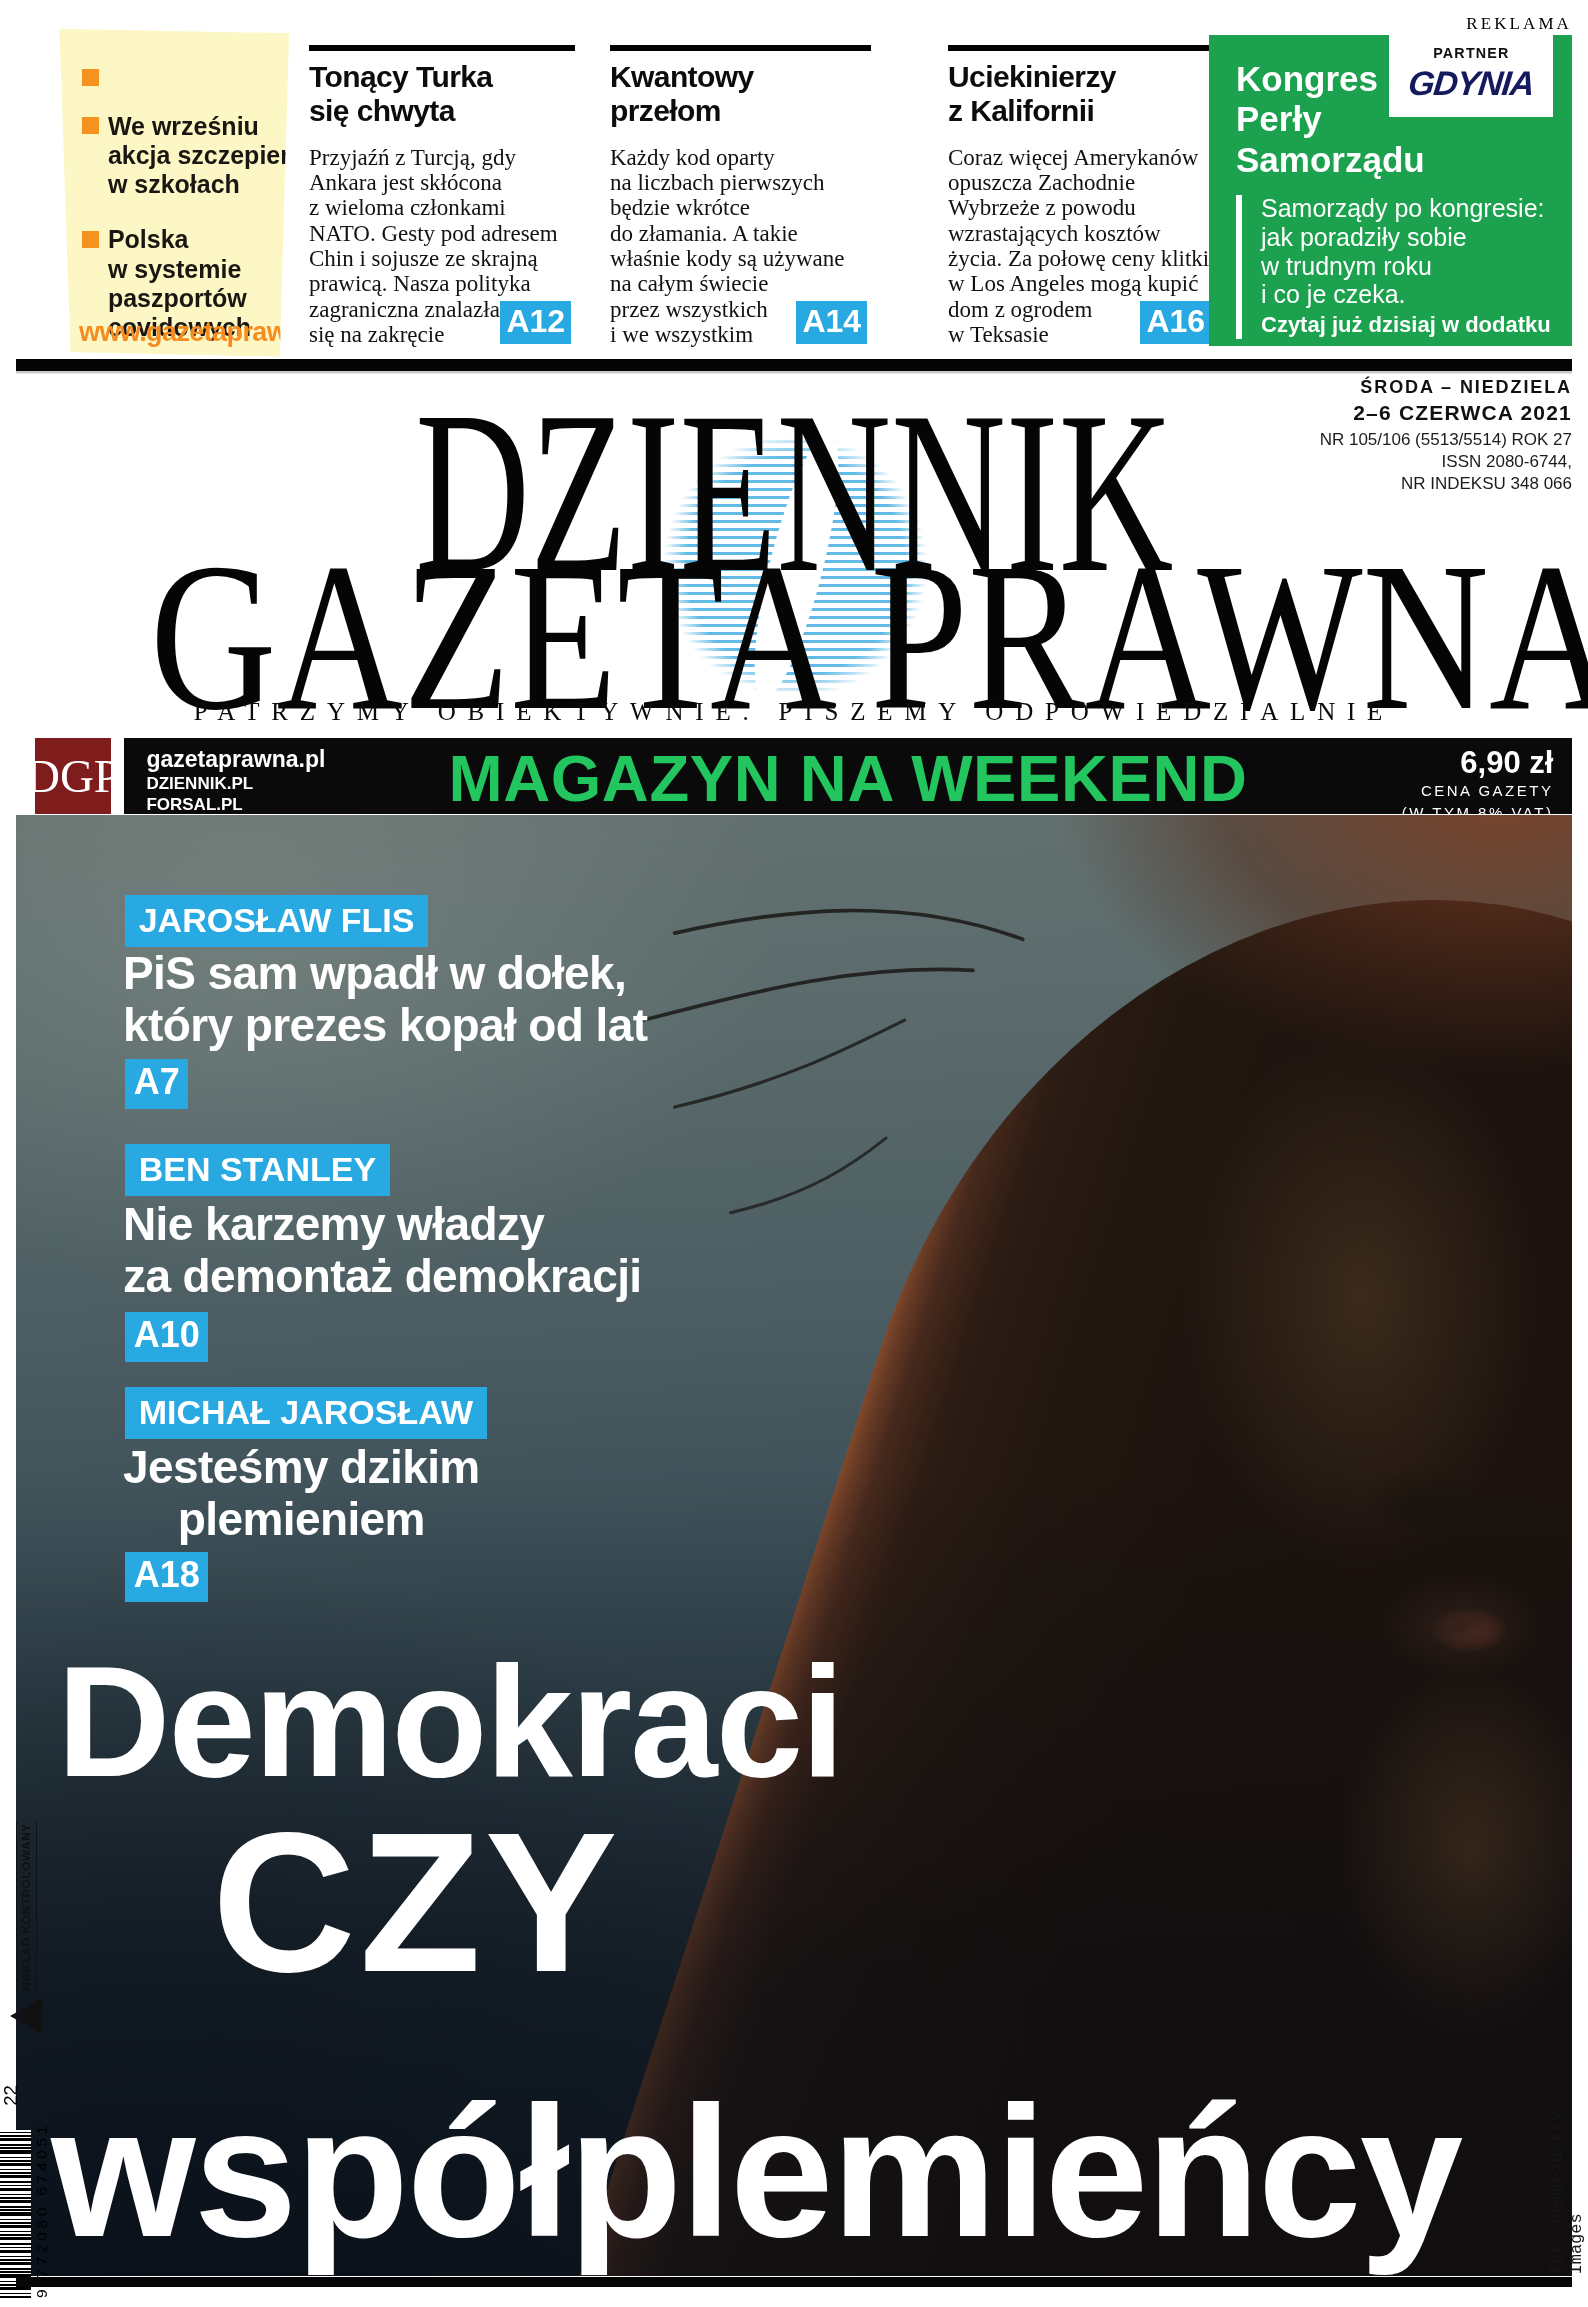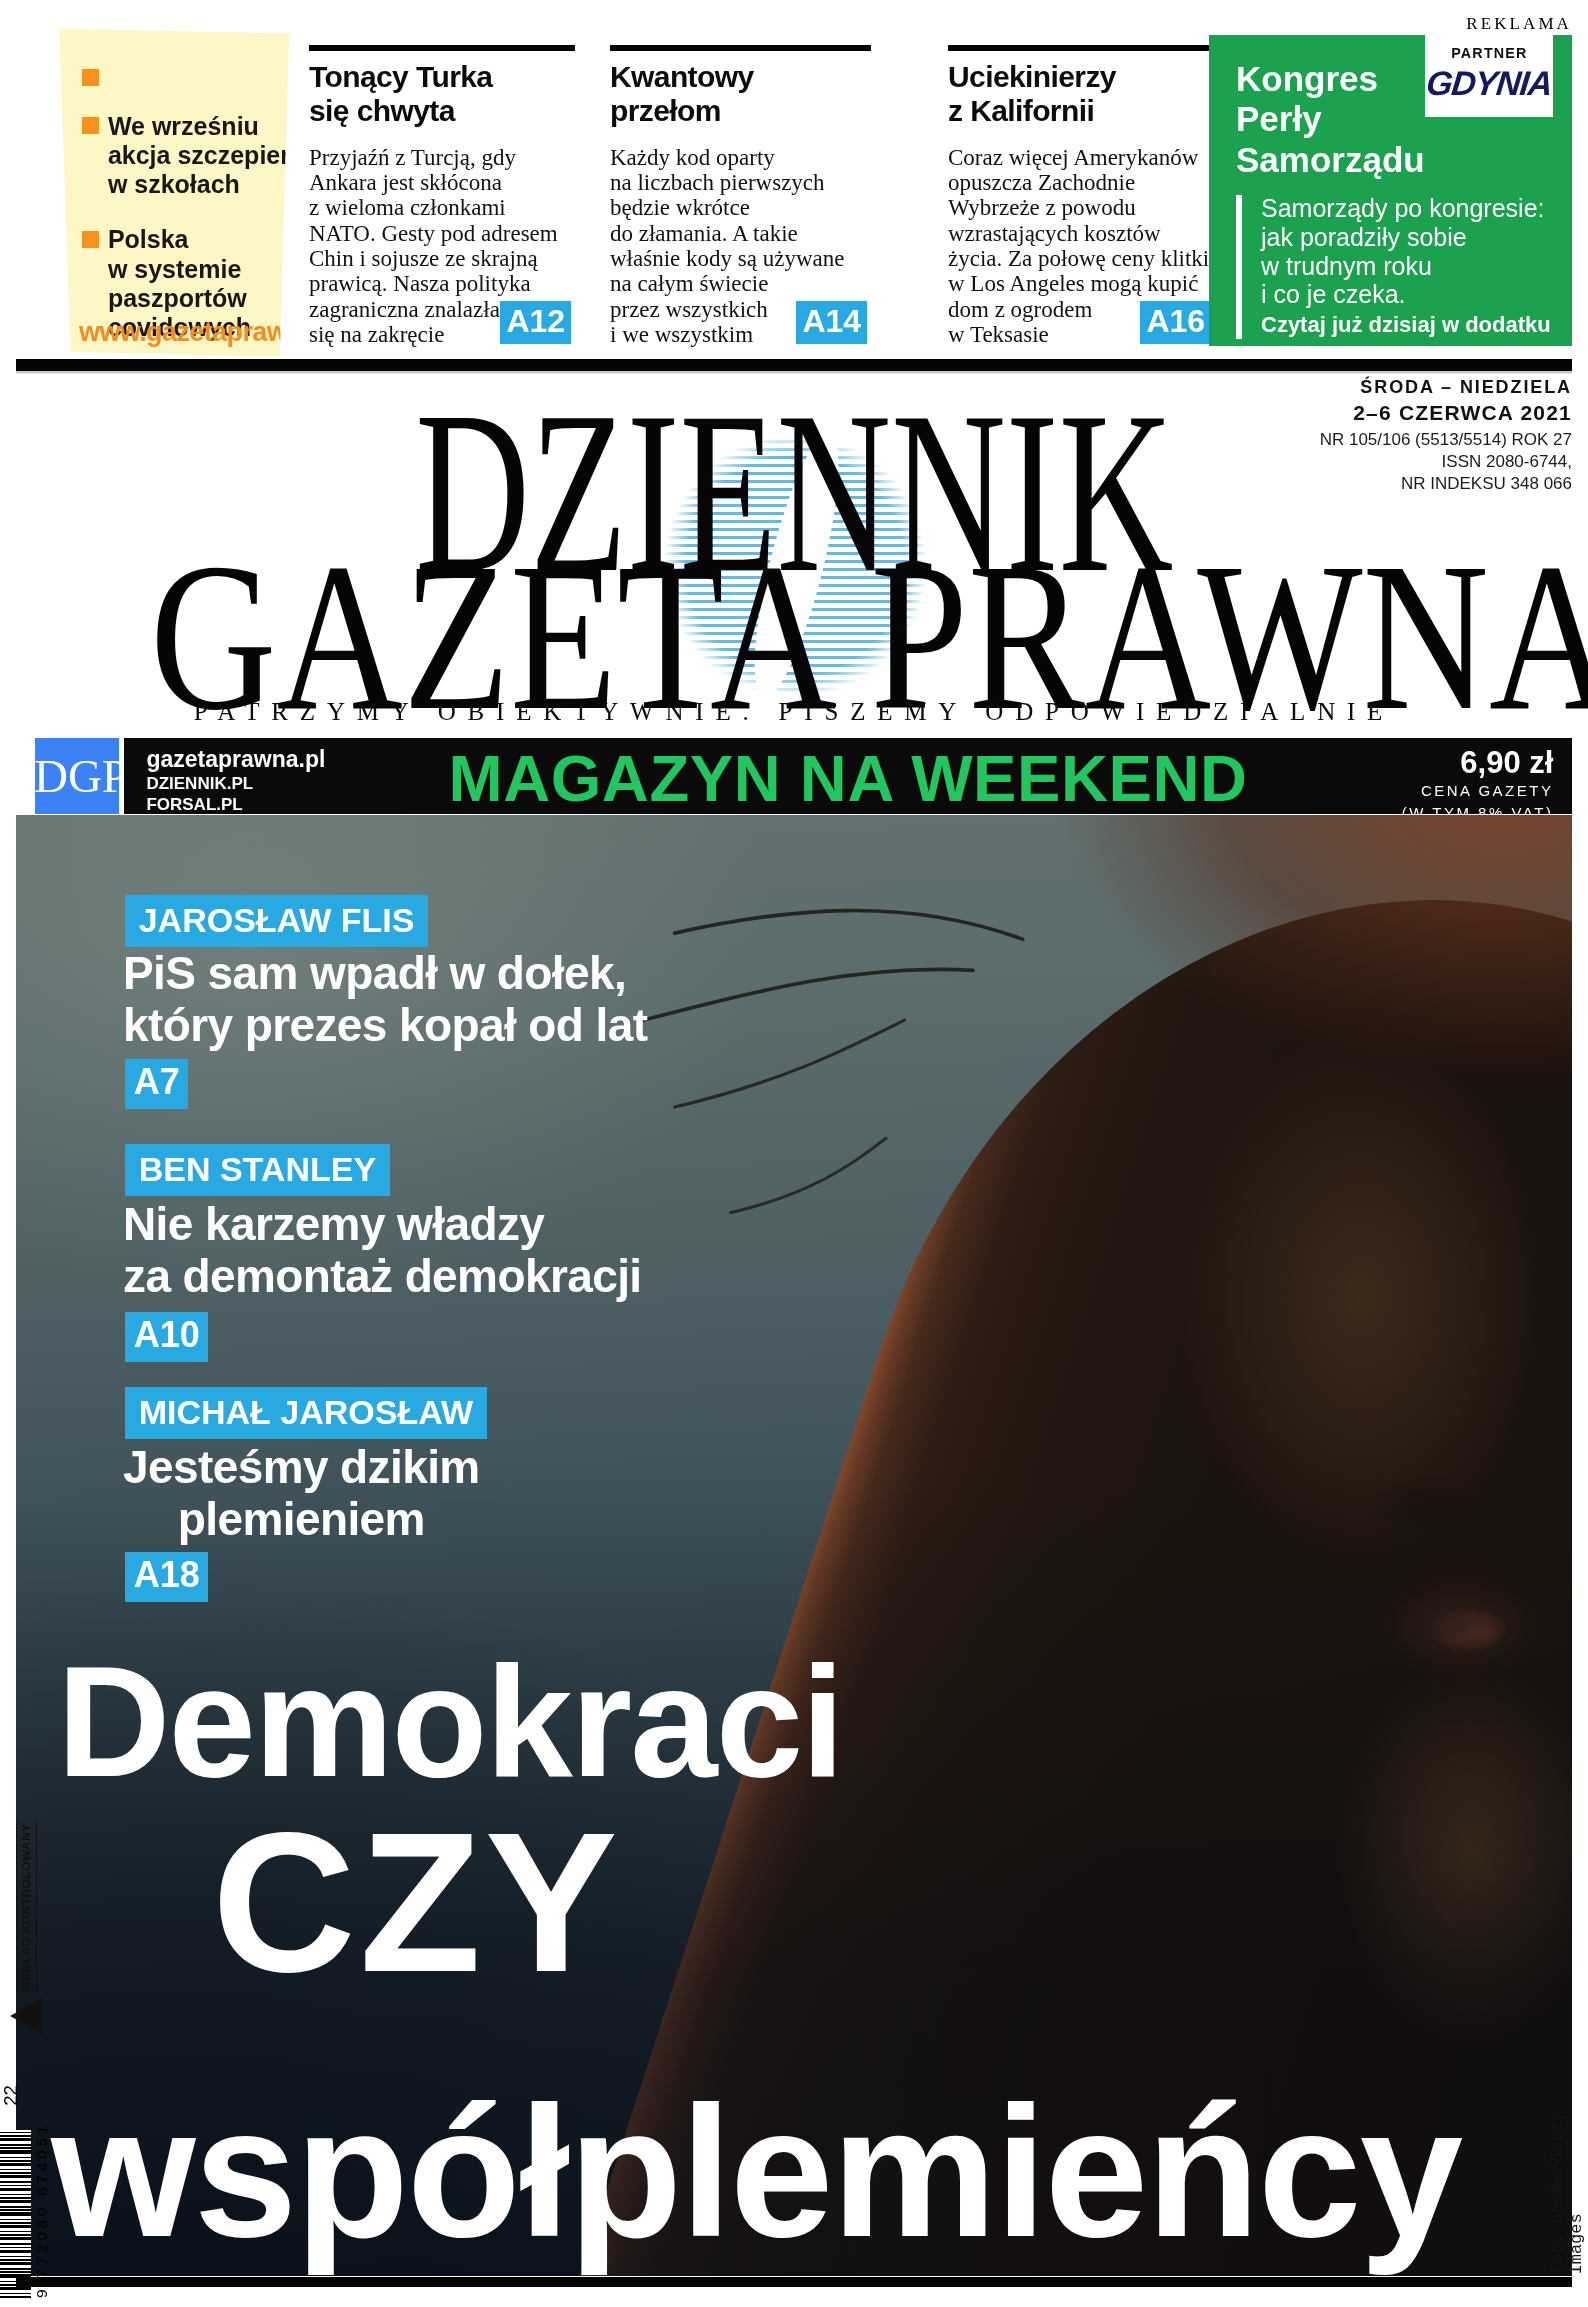--- a/index.html
+++ b/index.html
@@ -25,21 +25,21 @@
   .t-title{margin-top:8.7px;font-size:30px;line-height:1.15;font-weight:bold;letter-spacing:-0.6px;color:#0c0c0c;}
   .t-body{margin-top:16px;font-family:"Liberation Serif",serif;font-size:23px;line-height:1.1;color:#121212;}
   .pagebadge{position:absolute;right:3.7px;bottom:0;background:#29A9E2;color:#fff;font-weight:bold;
              font-size:32px;line-height:1;padding:3.7px 6.2px 7.5px;}
 
   
   .reklama{position:absolute;right:16px;top:13.7px;font-family:"Liberation Serif",serif;font-size:17px;
            letter-spacing:3.1px;color:#000;}
   .ad{position:absolute;left:1209px;top:35px;width:363px;height:311px;background:#1CA24E;}
   .ad-title{position:absolute;left:27px;top:23.6px;color:#fff;font-size:35px;line-height:1.16;font-weight:bold;}
-  .ad-partner{position:absolute;right:18.6px;top:0;width:128px;height:82px;background:#fff;text-align:center;}
+  .ad-partner{position:absolute;right:18.6px;top:0;width:164px;height:82px;background:#fff;text-align:center;}
   .p-label{margin-top:10px;font-size:14.3px;font-weight:bold;letter-spacing:1.2px;color:#101010;}
   .p-name{margin-top:2.5px;font-size:34px;font-weight:bold;font-style:italic;color:#151A5E;
           transform:skewX(-6deg);letter-spacing:-1.2px;}
   .ad-bar{position:absolute;left:27px;top:160px;width:5.6px;height:144px;background:#fff;}
   .ad-body{position:absolute;left:52px;top:159px;color:#fff;font-size:25px;line-height:1.15;}
   .ad-cta{position:absolute;left:52px;top:277px;color:#fff;font-size:22px;font-weight:bold;}
 
   
   .hrule{position:absolute;left:16px;top:359px;width:1556px;height:11.8px;background:#040404;box-shadow:0 2.5px 0 #c9c9c9;}
   .issue{position:absolute;right:16px;top:377px;text-align:right;color:#111;}
@@ -58,22 +58,22 @@
   .m1,.m2{position:absolute;left:0;width:100%;text-align:center;font-family:"Liberation Serif",serif;
           line-height:1;color:#050505;z-index:1;white-space:nowrap;}
   .m1{top:378px;font-size:230px;}
   .m2{top:532px;font-size:211px;}
   .m1 span{display:inline-block;transform:scaleX(0.69);}
   .m2 span{display:inline-block;transform:scaleX(0.83);}
   .tagline{position:absolute;left:0;width:100%;top:698px;text-align:center;z-index:1;
            font-family:"Liberation Serif",serif;font-size:25px;letter-spacing:11.8px;color:#0b0b0b;white-space:nowrap;}
 
   
-  .dgp{position:absolute;left:35px;top:738px;width:76px;height:76px;background:#3b82f6;color:#fff;
-       font-family:"Liberation Serif",serif;font-size:47px;display:flex;align-items:center;justify-content:center;padding-left:8px;}
+  .dgp{position:absolute;left:35px;top:738px;width:76px;height:76px;background:#7f1d1d;color:#fff;
+       font-family:"Liberation Serif",serif;font-size:47px;display:flex;align-items:center;justify-content:center;}
   .magbar{position:absolute;left:124px;top:738px;width:1448px;height:76px;background:#0a0a0a;}
   .sites{position:absolute;left:22.4px;top:8.7px;color:#fff;line-height:1.12;}
   .s1{font-size:23px;font-weight:bold;}
   .s2,.s3{font-size:17px;font-weight:600;margin-top:1.9px;}
   .magtitle{position:absolute;left:0;width:100%;top:7.5px;text-align:center;color:#22c55e;
             font-weight:bold;font-size:65px;line-height:1;letter-spacing:0.6px;}
   .pricebox{position:absolute;right:18.6px;top:8.7px;text-align:right;color:#fff;}
   .price{font-size:31px;font-weight:bold;line-height:1;}
   .pn{font-size:15px;letter-spacing:2.5px;line-height:1.3;margin-top:3.1px;}
 

